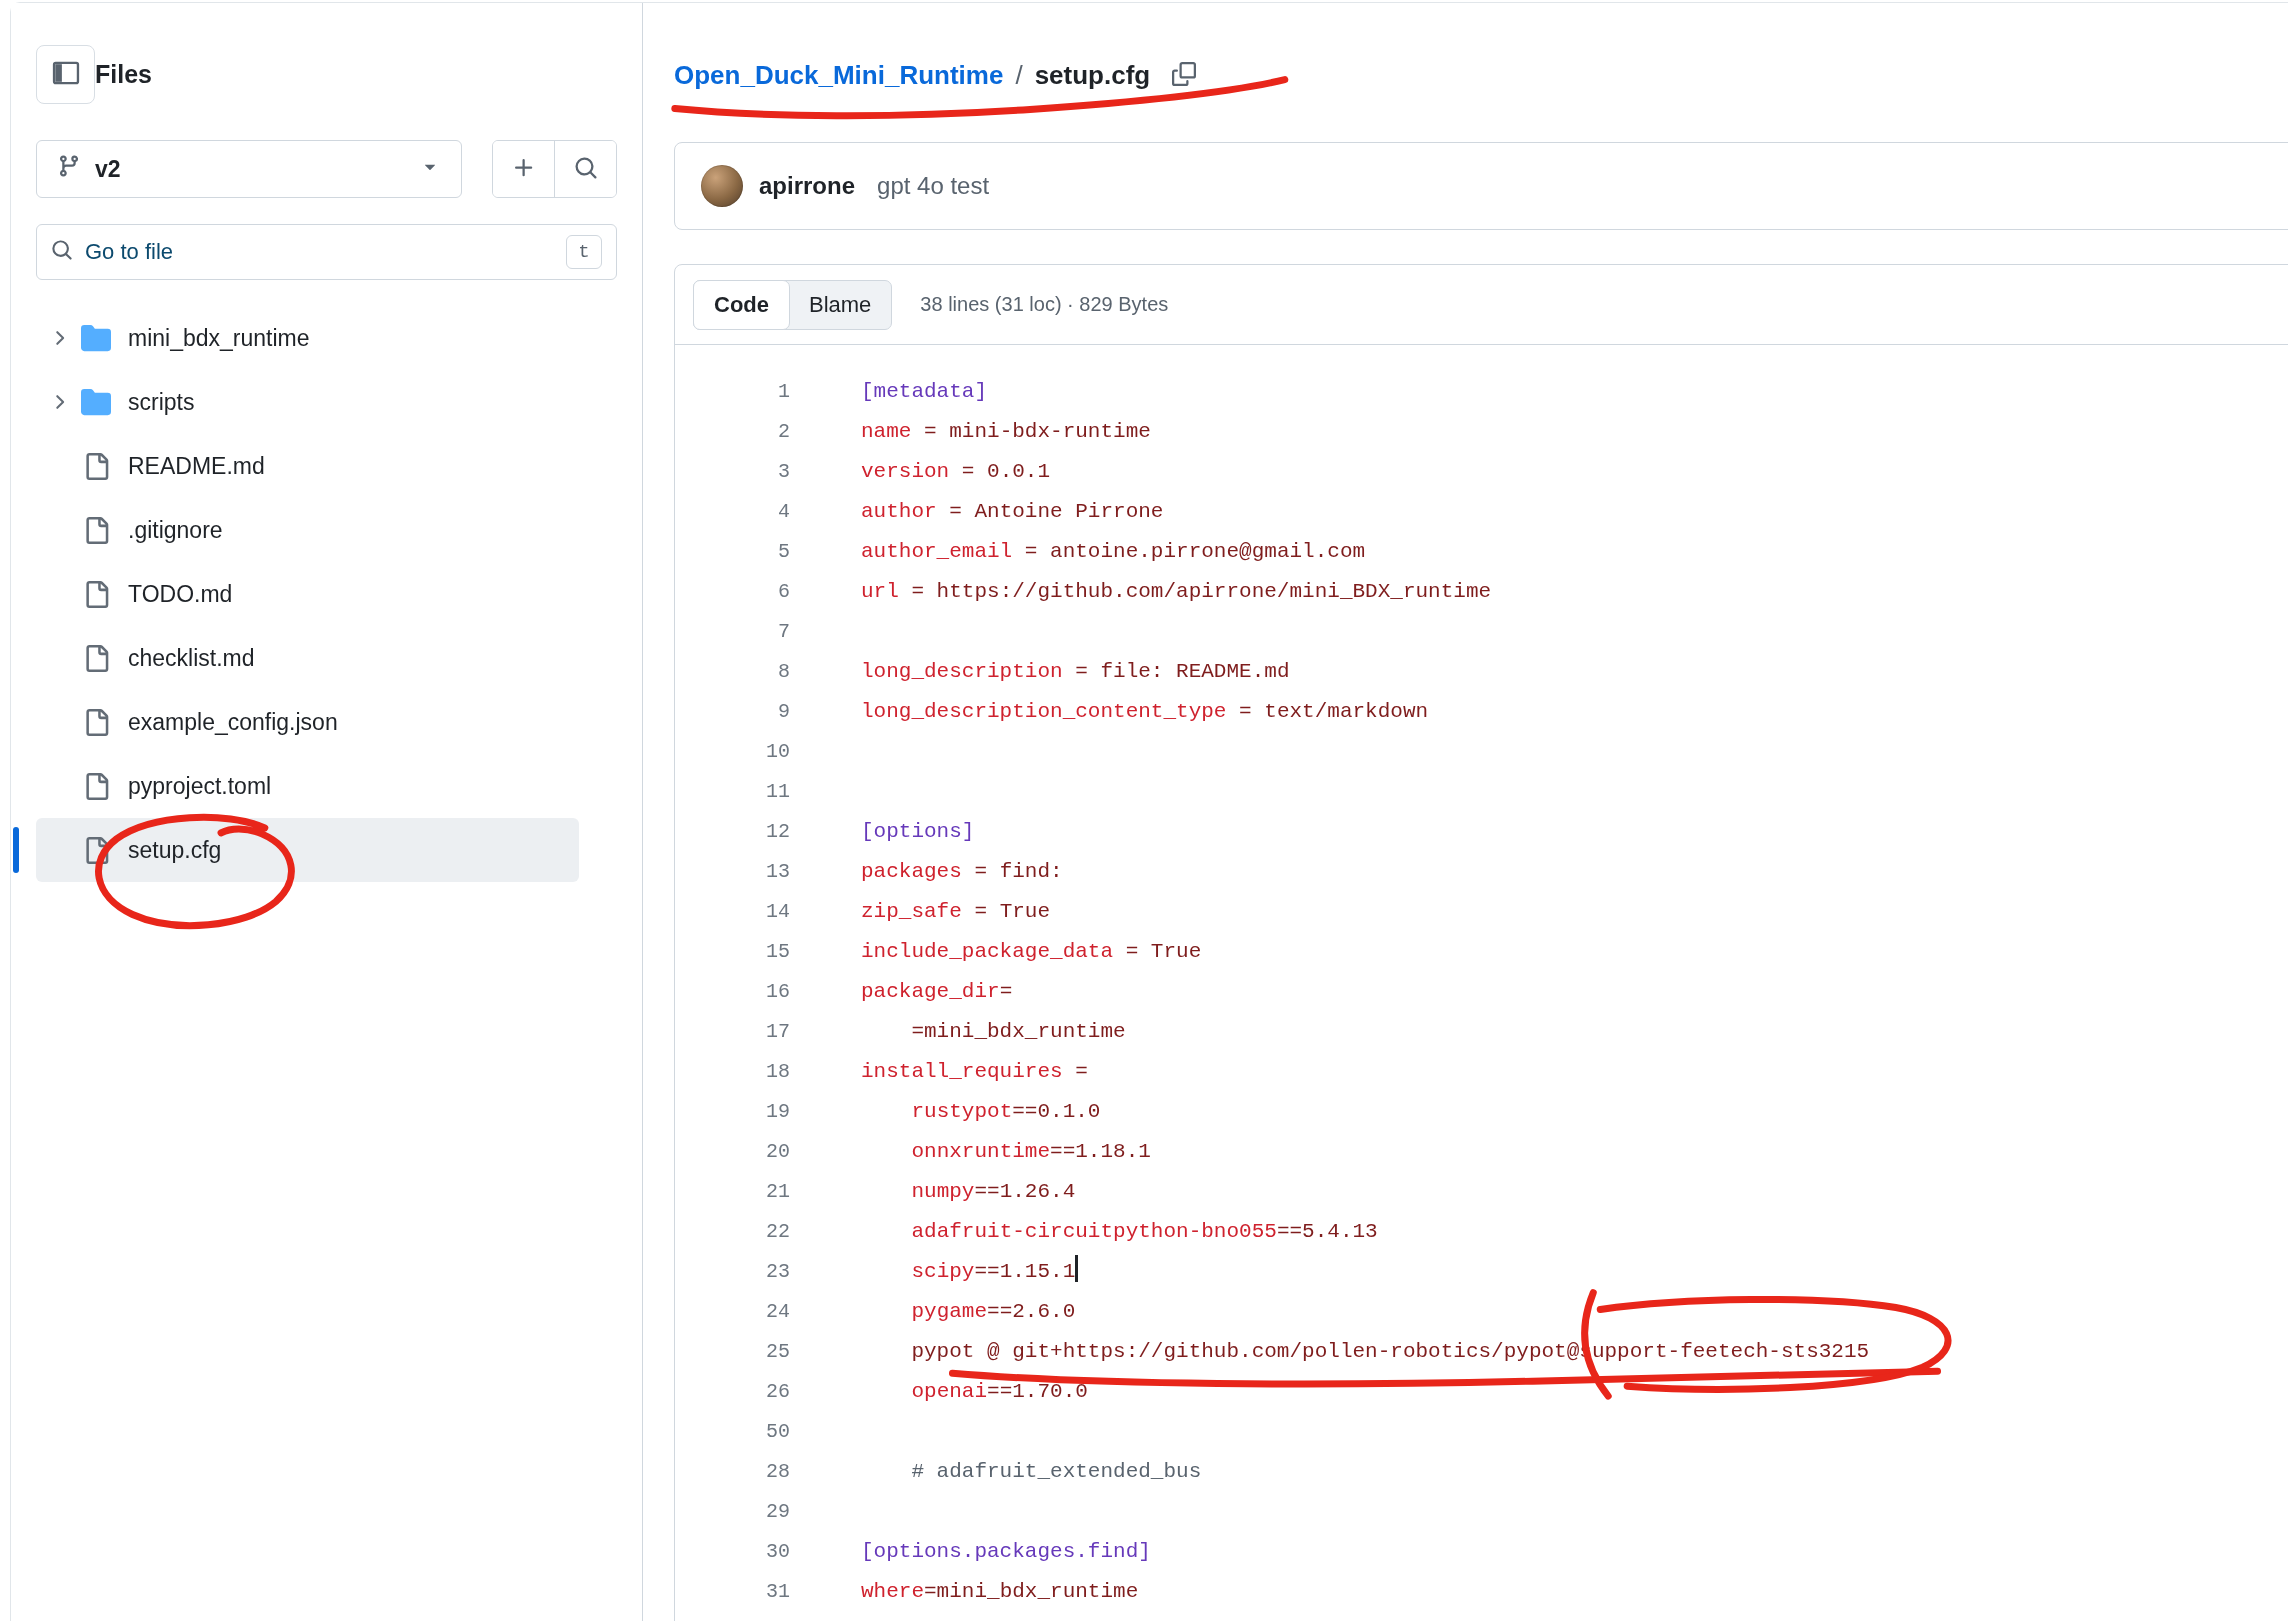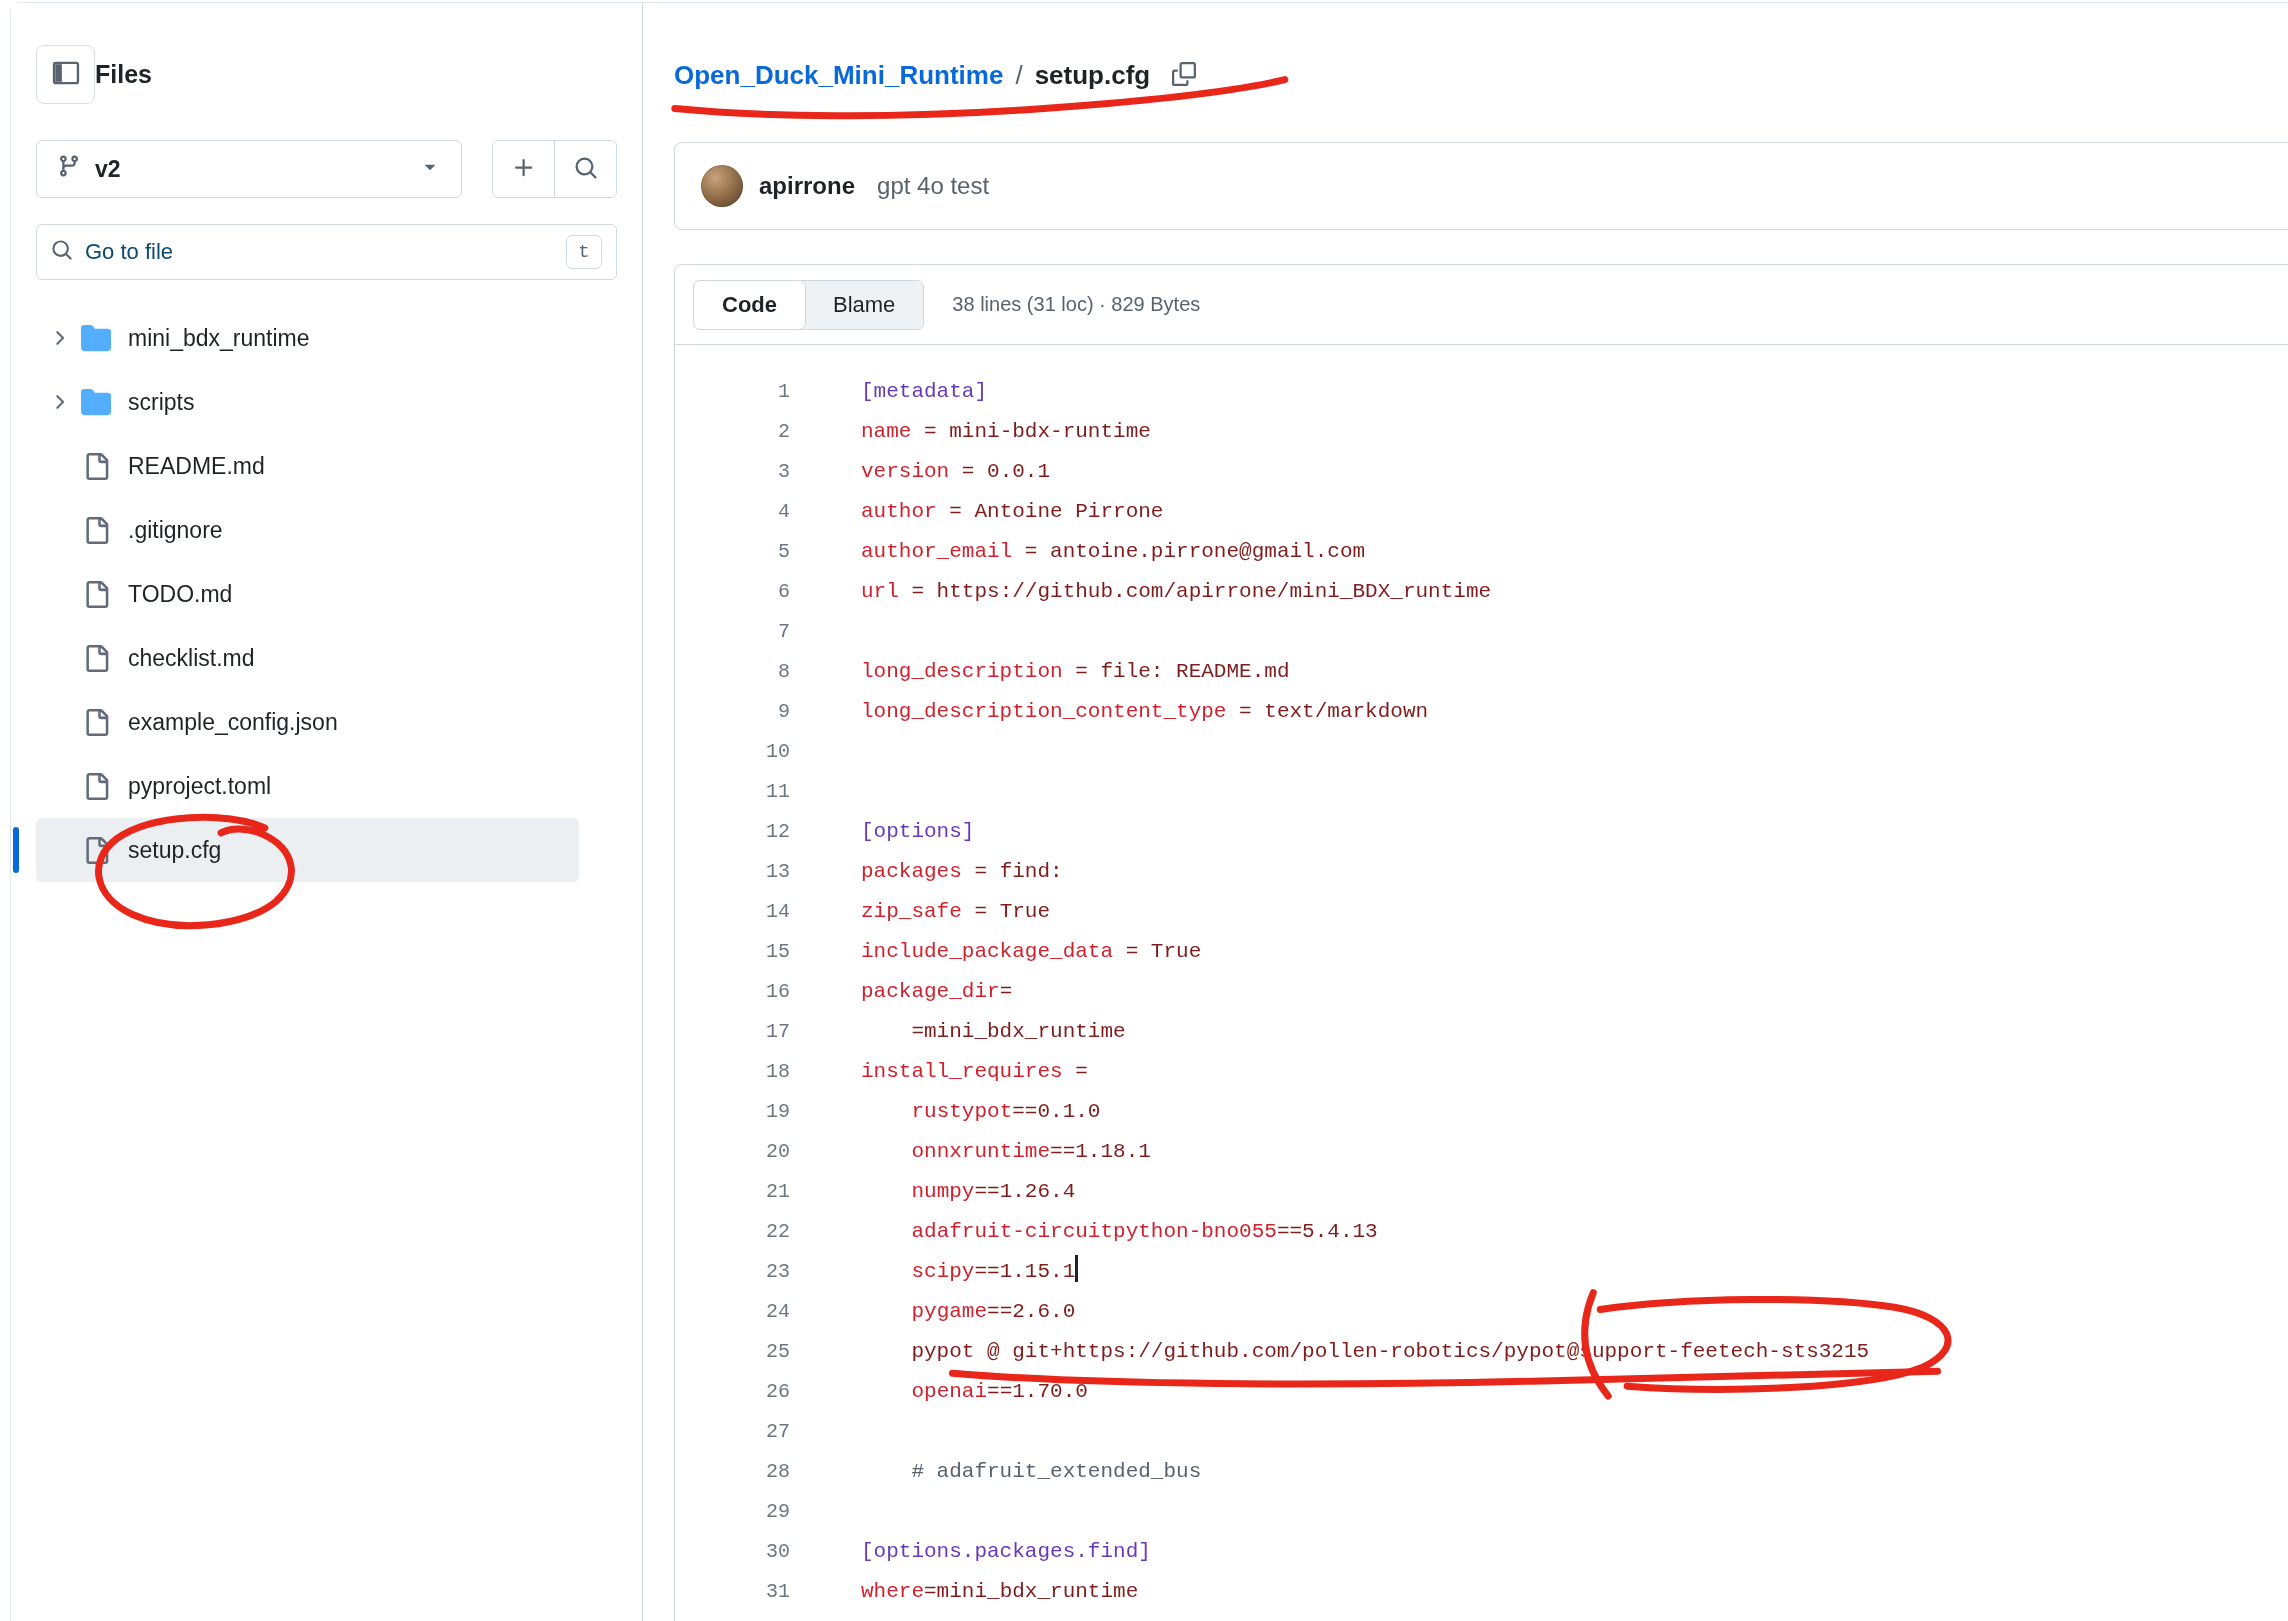--- a/index.html
+++ b/index.html
@@ -59,21 +59,21 @@
     box-shadow:inset 0 0 0 1px rgba(0,0,0,.12);}
   .commit-author{font-size:24px;font-weight:700;color:#1f2328;}
   .commit-msg{font-size:24px;color:#59636e;margin-left:6px;}
 
   .code-panel{margin-top:34px;width:1692px;height:1493px;border:1px solid #d0d7de;border-radius:8px;
     box-sizing:border-box;background:#fff;overflow:hidden;}
   .panel-header{height:80px;display:flex;align-items:center;gap:28px;padding:0 18px;
     border-bottom:1px solid #d0d7de;box-sizing:border-box;}
   .seg{display:flex;align-items:stretch;height:50px;border:1px solid #d0d7de;border-radius:7px;
     background:#eff2f5;box-sizing:border-box;}
-  .seg-btn{border:none;background:transparent;padding:0 28px;font-size:22px;color:#1f2328;
+  .seg-btn{border:none;background:transparent;padding:0 20px;font-size:22px;color:#1f2328;
     font-family:inherit;cursor:pointer;border-radius:7px;}
   .seg-btn.active{background:#fff;border:1px solid #d0d7de;margin:-1px;font-weight:700;}
   .panel-meta{font-size:20px;color:#59636e;}
 
   .code{padding-top:27px;font-family:"Liberation Mono","DejaVu Sans Mono",monospace;font-size:21px;}
   .code-row{display:flex;height:40px;line-height:40px;}
   .ln{width:115px;flex-shrink:0;text-align:right;color:#6e7781;font-size:20px;cursor:pointer;}
   .lc{padding-left:71px;white-space:pre;color:#1f2328;}
   .tk-plain{color:#7f1d1d;}
   .tk-key{color:#cf222e;}
@@ -366,21 +366,21 @@
             </div>
             <div class="code-row">
               <span class="ln">25</span>
               <span class="lc"><span class="tk-plain">    pypot @ git+https://github.com/pollen-robotics/pypot@support-feetech-sts3215</span></span>
             </div>
             <div class="code-row">
               <span class="ln">26</span>
               <span class="lc"><span class="tk-plain">    </span><span class="tk-key">openai</span><span class="tk-plain">==1.70.0</span></span>
             </div>
             <div class="code-row">
-              <span class="ln">27</span>
+              <span class="ln">50</span>
               <span class="lc"></span>
             </div>
             <div class="code-row">
               <span class="ln">28</span>
               <span class="lc"><span class="tk-comment">    # adafruit_extended_bus</span></span>
             </div>
             <div class="code-row">
               <span class="ln">29</span>
               <span class="lc"></span>
             </div>

